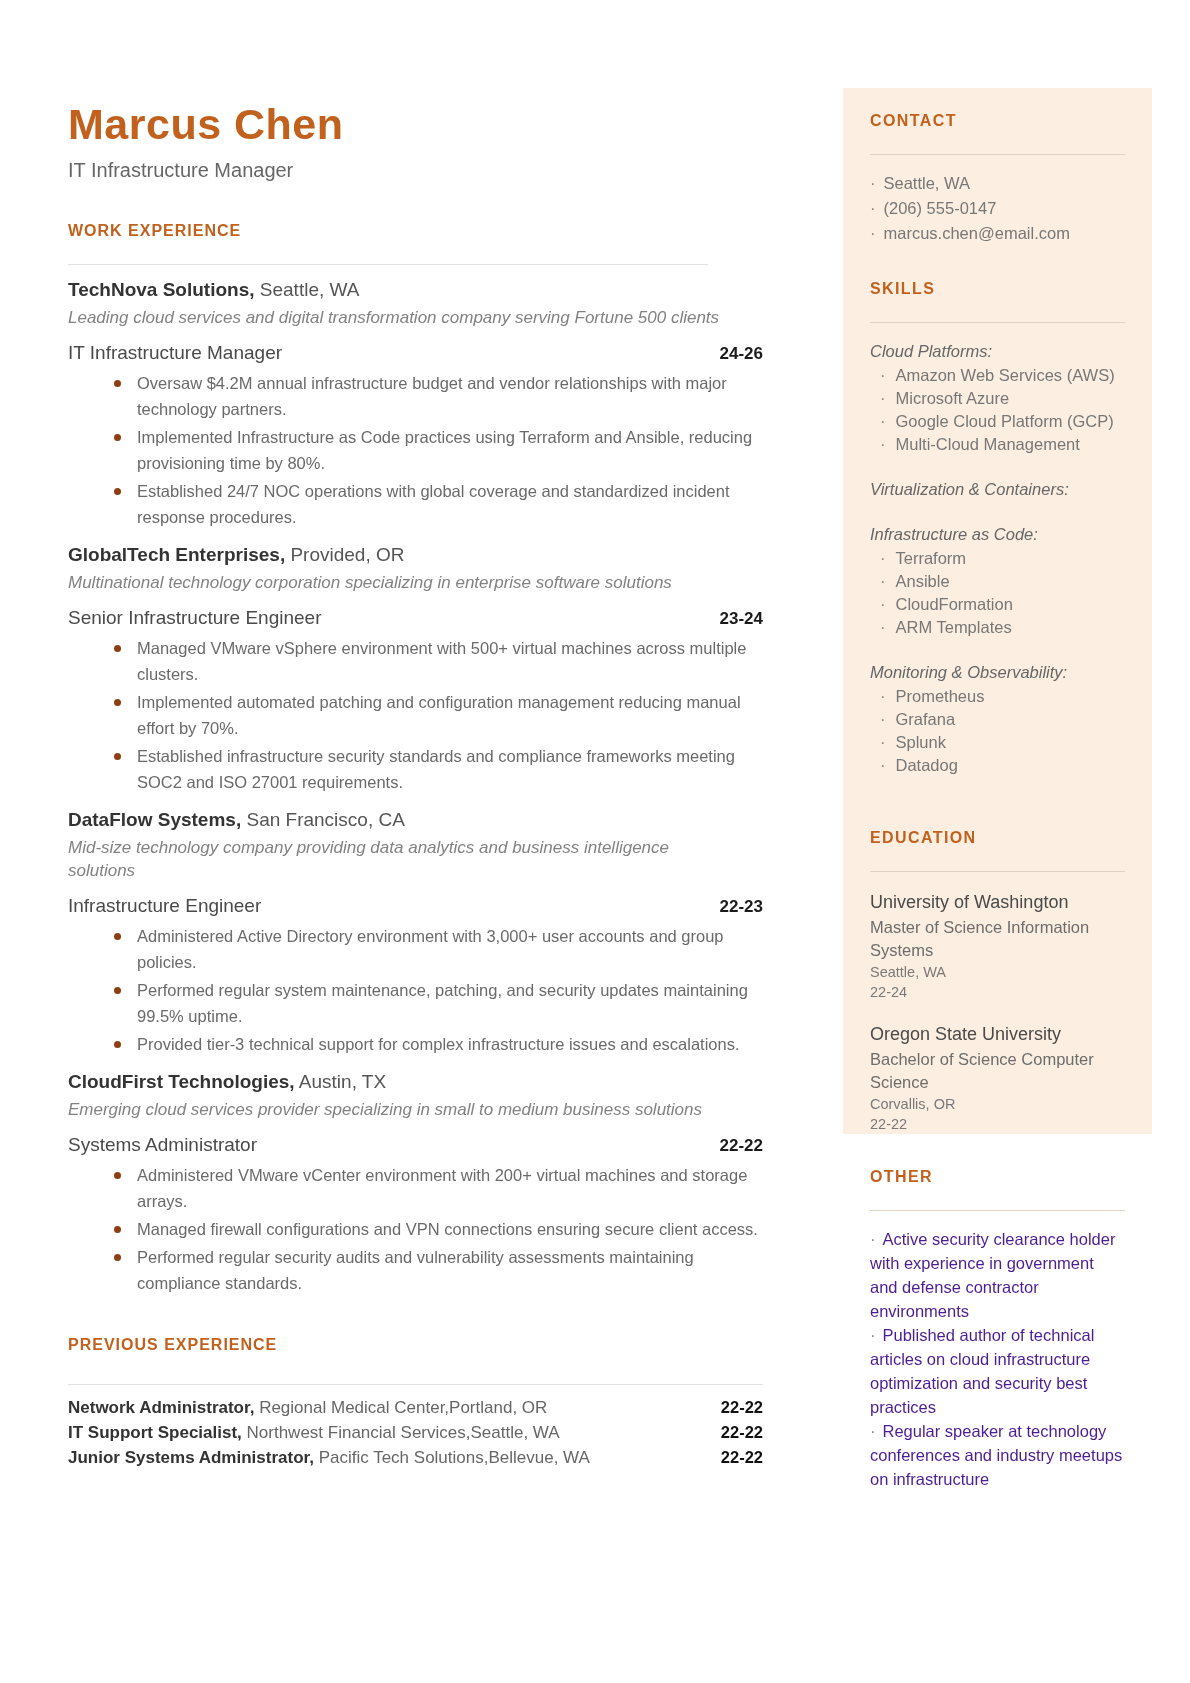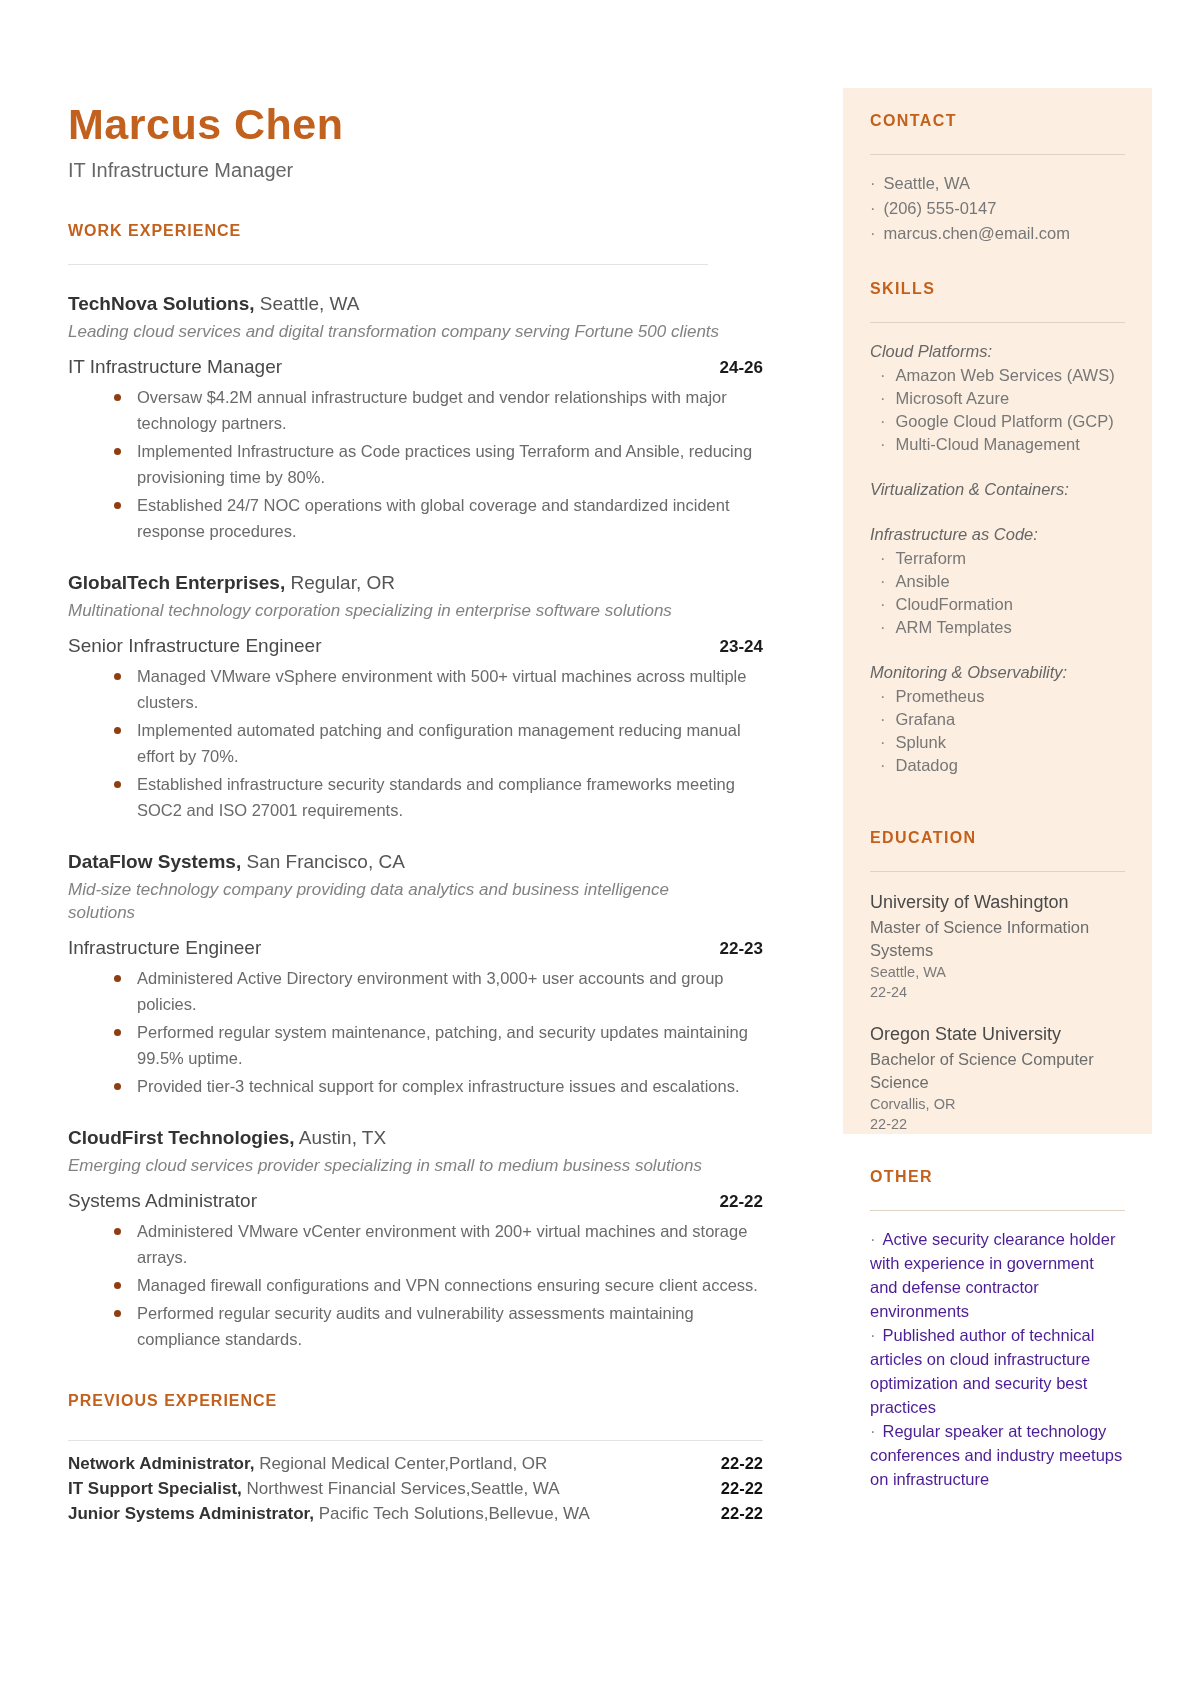--- a/index.html
+++ b/index.html
@@ -11,21 +11,21 @@
   .page{
     position:relative;width:1190px;height:1683px;background:#fff;
     font-family:"Liberation Sans","DejaVu Sans",sans-serif;overflow:hidden;
   }
   
   .main{position:absolute;left:68px;top:0;width:695px;}
   .name{margin:100px 0 0;font-size:43px;font-weight:bold;color:var(--accent);letter-spacing:.5px;line-height:1.15;}
   .subtitle{margin-top:10px;font-size:20px;color:#666;}
   .section-heading{margin-top:40px;font-size:16px;font-weight:bold;color:var(--accent);letter-spacing:1px;}
   .rule{height:1px;background:#e3e3e3;margin-top:24px;width:640px;}
-  .job{margin-top:27px;margin-bottom:12px;}
+  .job{margin-top:13px;margin-bottom:12px;}
   .company-line{font-size:19px;color:#555;line-height:24px;}
   .company-name{font-weight:bold;color:#333;}
   .company-desc{font-size:17px;font-style:italic;color:#828282;line-height:23px;max-width:666px;margin-top:4px;}
   .role-row{display:flex;justify-content:space-between;align-items:baseline;margin-top:13px;font-size:19px;color:#4a4a4a;}
   .role-dates{font-size:17px;font-weight:bold;color:#1b1b1b;}
   ul.bullets{list-style:none;margin:6px 0 0;padding:0;}
   .bullets li{position:relative;padding-left:69px;font-size:16.5px;color:#6a6a6a;line-height:26px;margin-top:2px;max-width:640px;}
   .bullets li::before{content:"";position:absolute;left:46px;top:10px;width:7px;height:7px;border-radius:50%;background:var(--bullet);}
   .prev-rule{margin-top:30px;width:695px;}
   .prev-list{margin-top:10px;}
@@ -80,21 +80,21 @@
             <span class="role-title">IT Infrastructure Manager</span>
             <span class="role-dates">24-26</span>
           </div>
           <ul class="bullets">
             <li>Oversaw $4.2M annual infrastructure budget and vendor relationships with major technology partners.</li>
             <li>Implemented Infrastructure as Code practices using Terraform and Ansible, reducing provisioning time by 80%.</li>
             <li>Established 24/7 NOC operations with global coverage and standardized incident response procedures.</li>
           </ul>
         </div>
         <div class="job">
-          <div class="company-line"><span class="company-name">GlobalTech Enterprises,</span> <span class="company-location">Regular, OR</span></div>
+          <div class="company-line"><span class="company-name">GlobalTech Enterprises,</span> <span class="company-location">Provided, OR</span></div>
           <div class="company-desc">Multinational technology corporation specializing in enterprise software solutions</div>
           <div class="role-row">
             <span class="role-title">Senior Infrastructure Engineer</span>
             <span class="role-dates">23-24</span>
           </div>
           <ul class="bullets">
             <li>Managed VMware vSphere environment with 500+ virtual machines across multiple clusters.</li>
             <li>Implemented automated patching and configuration management reducing manual effort by 70%.</li>
             <li>Established infrastructure security standards and compliance frameworks meeting SOC2 and ISO 27001 requirements.</li>
           </ul>

